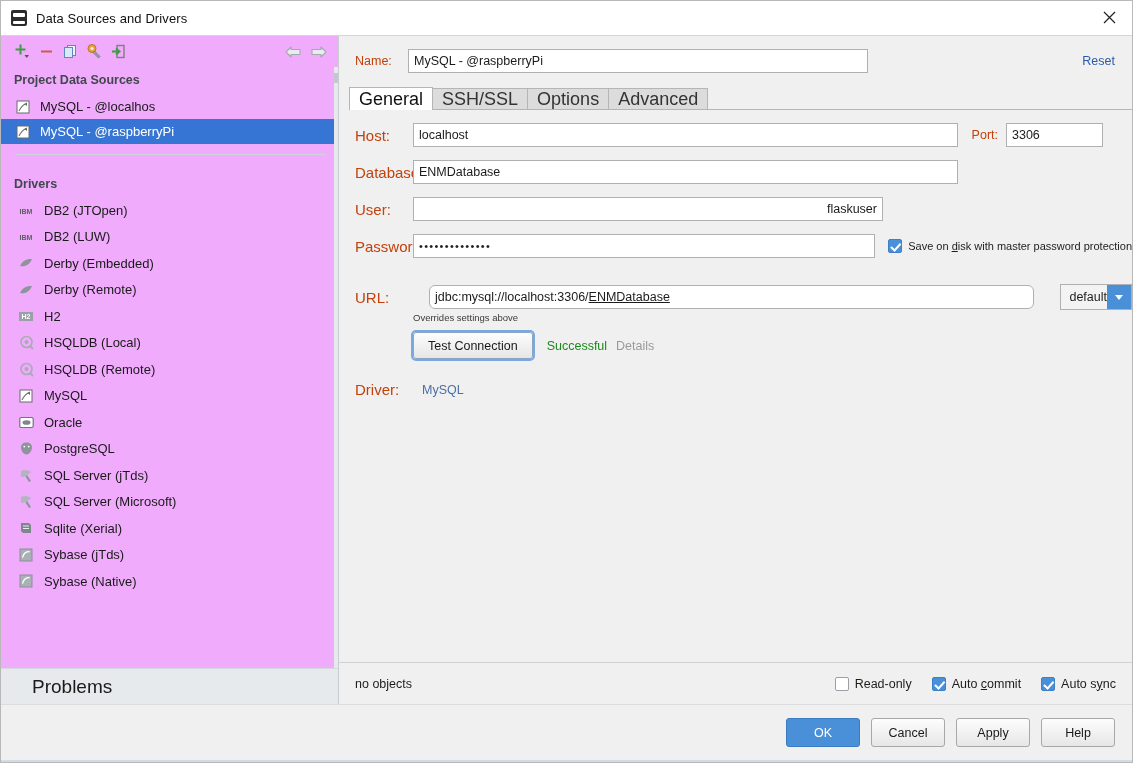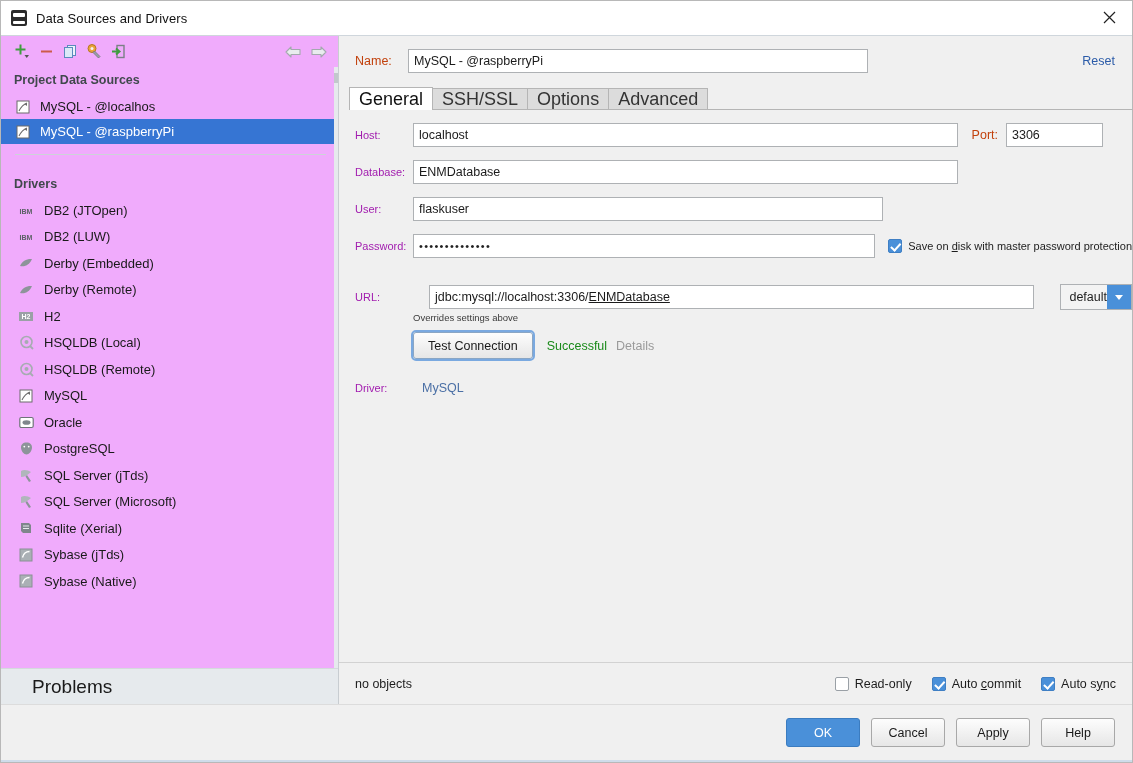--- a/index.html
+++ b/index.html
@@ -270,30 +270,30 @@
 
   .frow {
     display: flex;
     align-items: center;
     padding-left: 16px;
     margin-top: 13px;
   }
   .flabel {
     width: 58px;
     flex: 0 0 58px;
-    font-size: 11px;
-    color: #a21caf;
+    font-size: 15px;
+    color: #c2410c;
   }
   .host-input { width: 545px; }
   .port-label { width: 40px; flex: 0 0 40px; text-align: right; margin-right: 8px; }
   .port-input { width: 97px; }
   .db-input { width: 545px; }
-  .user-input { width: 470px; }
+  .user-input { width: 470px; text-align: right; }
   .pass-input { width: 470px; letter-spacing: 1.3px; font-size: 11px; color: #222; }
-  .url-input { width: 724px; }
+  .url-input { width: 724px; border-radius: 6px; }
 
   .cb-wrap {
     display: flex;
     align-items: center;
     margin-left: 13px;
   }
   .cb {
     width: 14px; height: 14px;
     border: 1px solid #9aa0a6;
     background: #ffffff;

